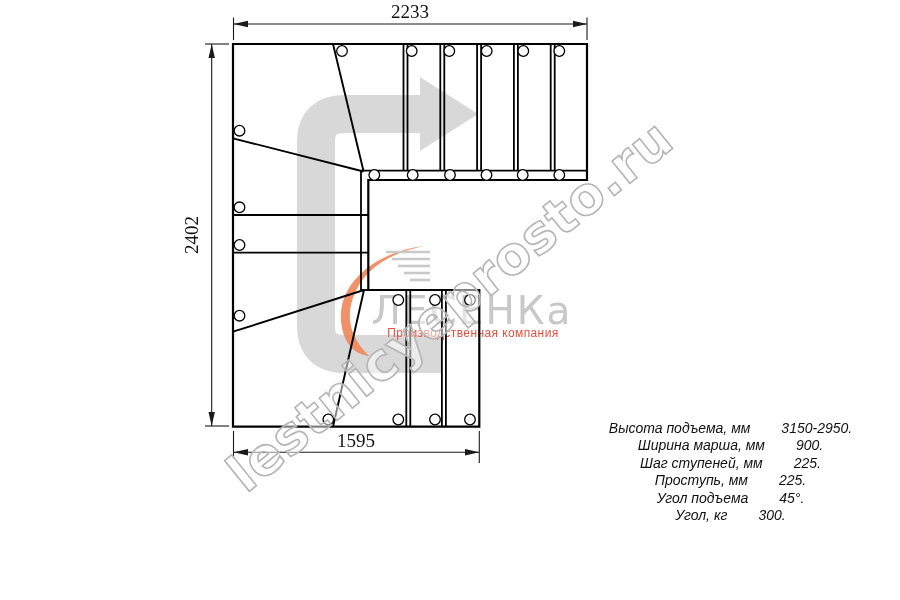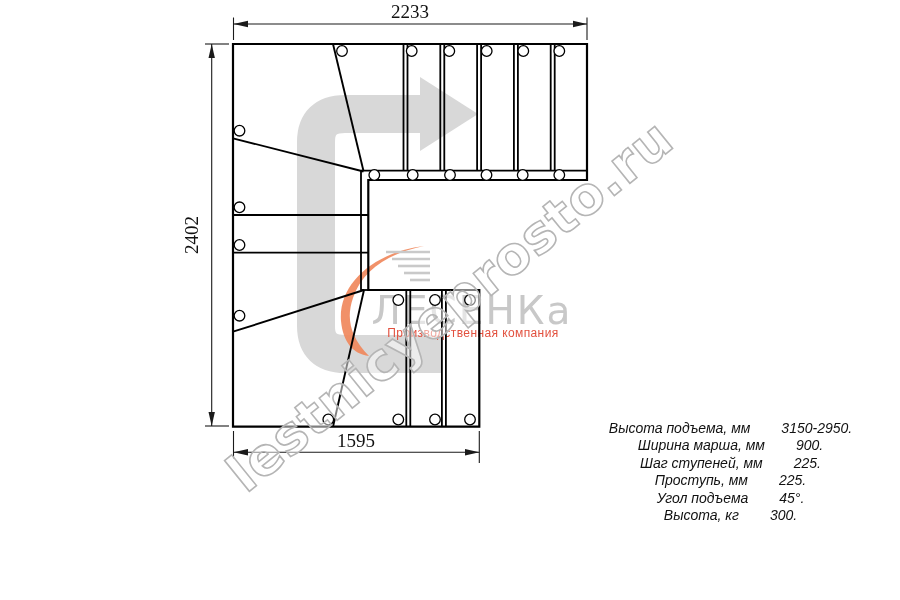--- a/index.html
+++ b/index.html
@@ -166,18 +166,18 @@
     </div>
     <div class="spec-row">
       <span class="label">Проступь, мм</span>
       <span class="value">225.</span>
     </div>
     <div class="spec-row">
       <span class="label">Угол подъема</span>
       <span class="value">45°.</span>
     </div>
     <div class="spec-row">
-      <span class="label">Высота, кг</span>
+      <span class="label">Угол, кг</span>
       <span class="value">300.</span>
     </div>
   </div>
 
 </div>
 
 </body></html>

